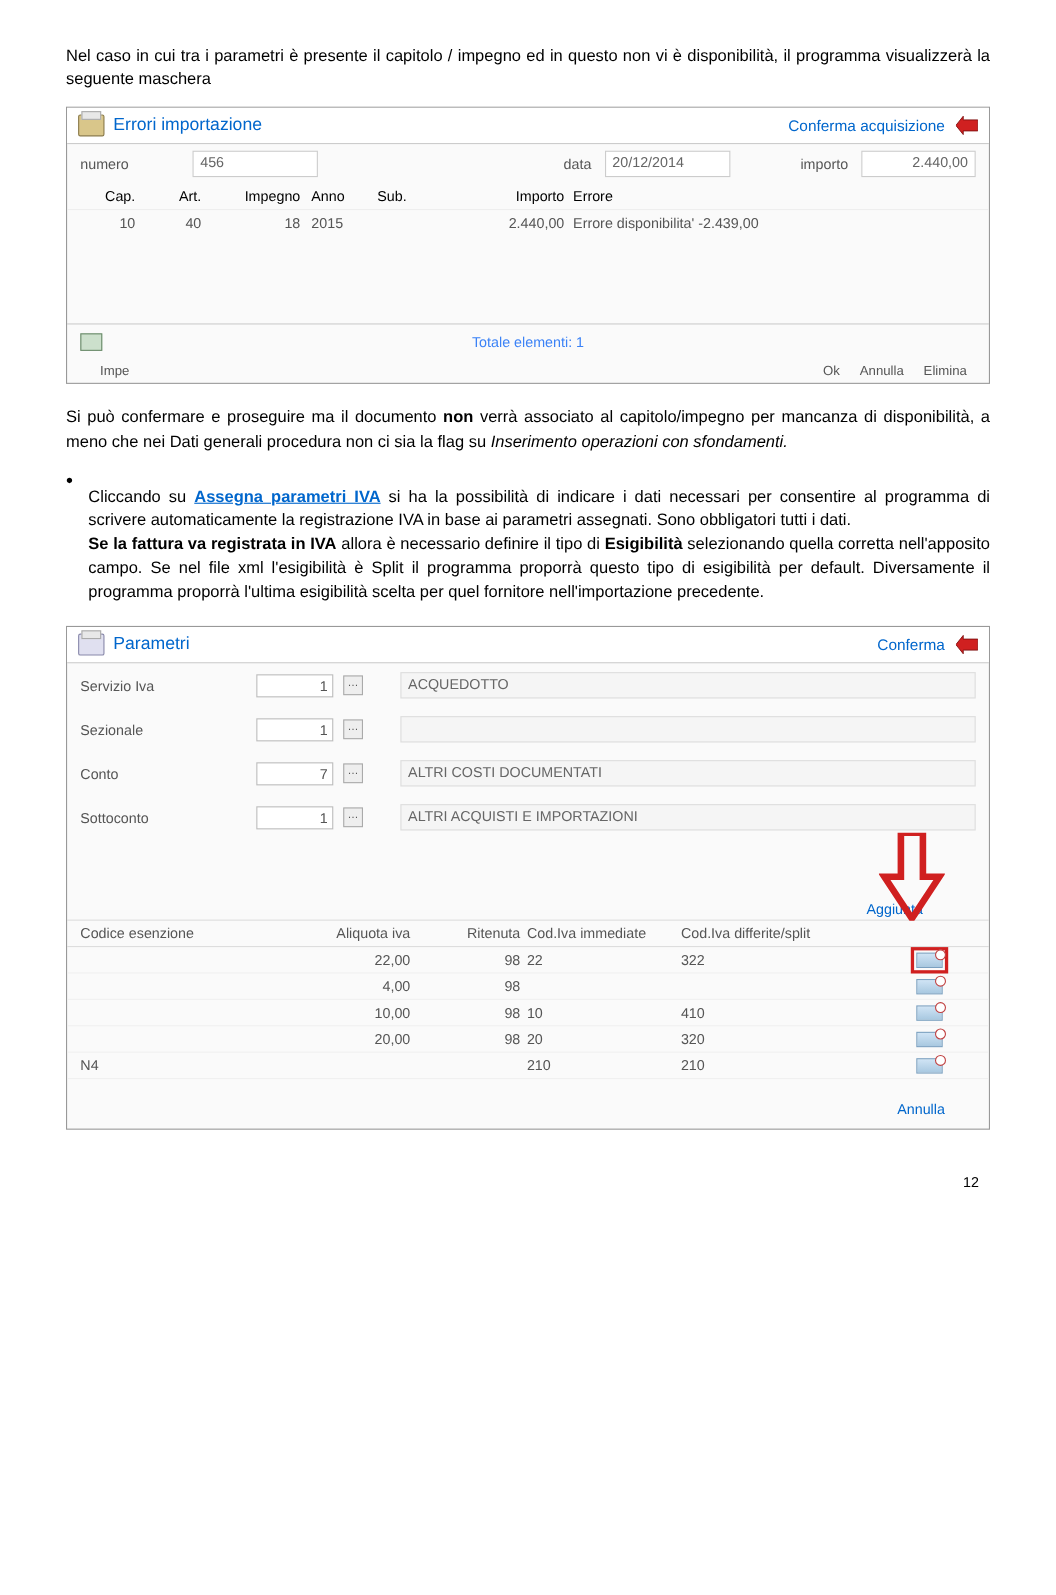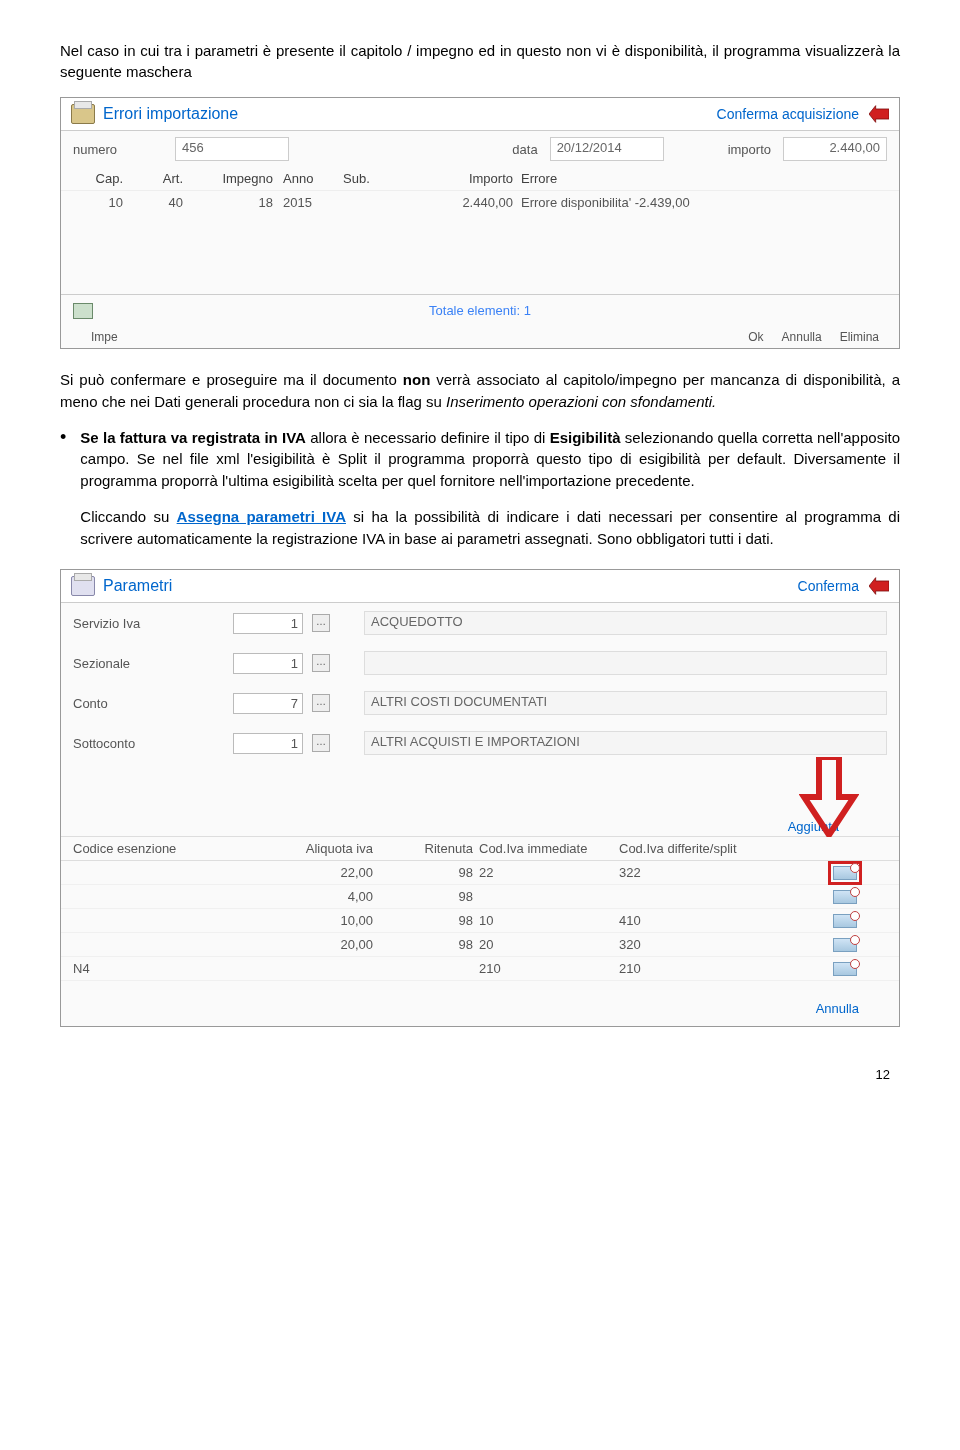--- a/index.html
+++ b/index.html
@@ -87,21 +87,21 @@
     padding: 2px 6px;
     min-height: 18px;
     color: #666;
   }
   .field-short { width: 100px; }
   .field-wide { width: 230px; }
   .field-num { width: 90px; text-align: right; }
   .table-hdr {
     display: flex;
     padding: 4px 12px;
-    color: #404040;
+    color: #000000;
     border-bottom: 1px solid #eee;
   }
   .table-row {
     display: flex;
     padding: 4px 12px;
     color: #555;
   }
   .c-cap { width: 50px; text-align: right; padding-right: 10px;}
   .c-art { width: 50px; text-align: right; padding-right: 10px;}
   .c-imp { width: 80px; text-align: right; padding-right: 10px;}
@@ -318,25 +318,25 @@
   </div>
 </div>
 
 <div class="body-text">
   <span>Si può confermare e proseguire ma il documento </span><b>non</b><span> verrà associato al capitolo/impegno per mancanza di disponibilità, a meno che nei Dati generali procedura non ci sia la flag su </span><i>Inserimento operazioni con sfondamenti.</i>
 </div>
 
 <div class="bullet-block">
   <span class="bullet">•</span>
   <div class="bullet-text">
+    <div style="margin-top:14px">
+      <span>Cliccando su </span><span class="link-ul">Assegna parametri IVA</span><span> si ha la possibilità di indicare i dati necessari per consentire al programma di scrivere automaticamente la registrazione IVA in base ai parametri assegnati. Sono obbligatori tutti i dati.</span>
+    </div>
     <div>
       <b>Se la fattura va registrata in IVA</b><span> allora è necessario definire il tipo di </span><b>Esigibilità</b><span> selezionando quella corretta nell'apposito campo. Se nel file xml l'esigibilità è Split il programma proporrà questo tipo di esigibilità per default. Diversamente il programma proporrà l'ultima esigibilità scelta per quel fornitore nell'importazione precedente.</span>
-    </div>
-    <div style="margin-top:14px">
-      <span>Cliccando su </span><span class="link-ul">Assegna parametri IVA</span><span> si ha la possibilità di indicare i dati necessari per consentire al programma di scrivere automaticamente la registrazione IVA in base ai parametri assegnati. Sono obbligatori tutti i dati.</span>
     </div>
   </div>
 </div>
 
 <div class="window" style="margin-top:20px">
   <div class="titlebar">
     <div class="titlebar-left">
       <span class="titlebar-icon" style="background:#e0e0f0;border-color:#8888aa"></span>
       <span class="titlebar-title">Parametri</span>
     </div>

